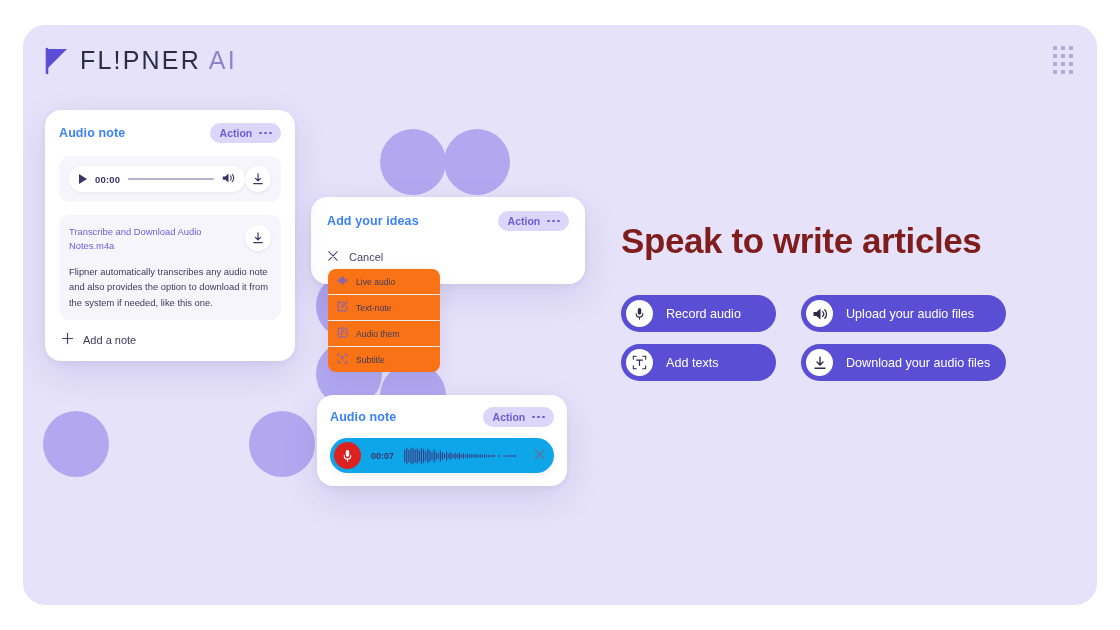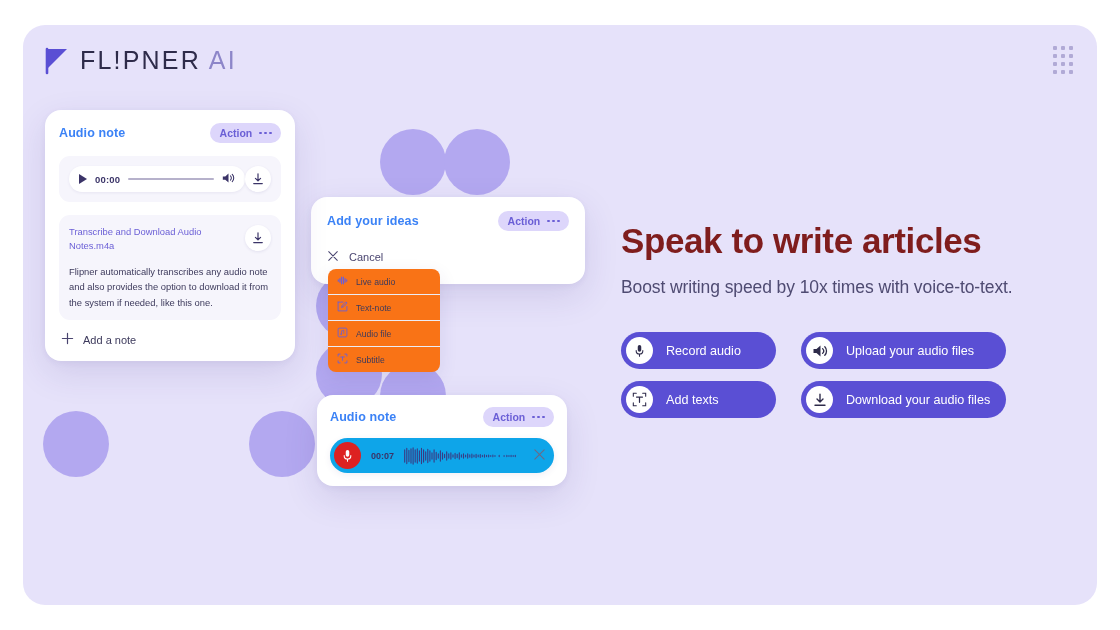--- a/index.html
+++ b/index.html
@@ -303,21 +303,21 @@
           <span>Text-note</span>
         </div>
         <div class="menu-item">
           <span>
             <svg width="11" height="11" viewBox="0 0 12 12" xmlns="http://www.w3.org/2000/svg">
               <rect x="1.2" y="1.2" width="9.6" height="9.6" rx="1.6" fill="none" stroke="#6b5fd6" stroke-width="1"></rect>
               <path d="M5 7.6V4.2l2.4-.6v3.4" stroke="#6b5fd6" stroke-width=".9" fill="none" stroke-linecap="round"></path>
               <circle cx="4.4" cy="7.8" r=".9" fill="#6b5fd6"></circle>
             </svg>
           </span>
-          <span>Audio file</span>
+          <span>Audio them</span>
         </div>
         <div class="menu-item">
           <span>
             <svg width="11" height="11" viewBox="0 0 12 12" xmlns="http://www.w3.org/2000/svg">
               <path d="M1.2 3.4v-2.2h2.2M10.8 3.4v-2.2H8.6M1.2 8.6v2.2h2.2M10.8 8.6v2.2H8.6" stroke="#6b5fd6" stroke-width="1" fill="none" stroke-linecap="round"></path>
               <path d="M4 4.4h4M6 4.4v3.6" stroke="#6b5fd6" stroke-width="1" stroke-linecap="round"></path>
             </svg>
           </span>
           <span>Subtitle</span>
         </div>
@@ -355,21 +355,20 @@
         <span class="x-close">
           <svg width="13" height="13" viewBox="0 0 14 14" xmlns="http://www.w3.org/2000/svg">
             <path d="M2 2l10 10M12 2L2 12" stroke="#6d6a86" stroke-width="1.2" stroke-linecap="round"></path>
           </svg>
         </span>
       </div>
     </div>
 
     <div class="right">
       <h1 class="headline">Speak to write articles</h1>
-      <p class="subline">Boost writing speed by 10x times with voice-to-text.</p>
 
       <div class="btn-grid">
         <button class="pill-btn">
           <span class="pill-icon">
             <svg width="11" height="14" viewBox="0 0 12 16" xmlns="http://www.w3.org/2000/svg">
               <rect x="4" y="1.2" width="4" height="7.6" rx="2" fill="#2e2b4a"></rect>
               <path d="M2.2 7.6a3.8 3.8 0 007.6 0M6 11.4v2.6" stroke="#2e2b4a" stroke-width="1.25" fill="none" stroke-linecap="round"></path>
             </svg>
           </span>
           <span>Record audio</span>

